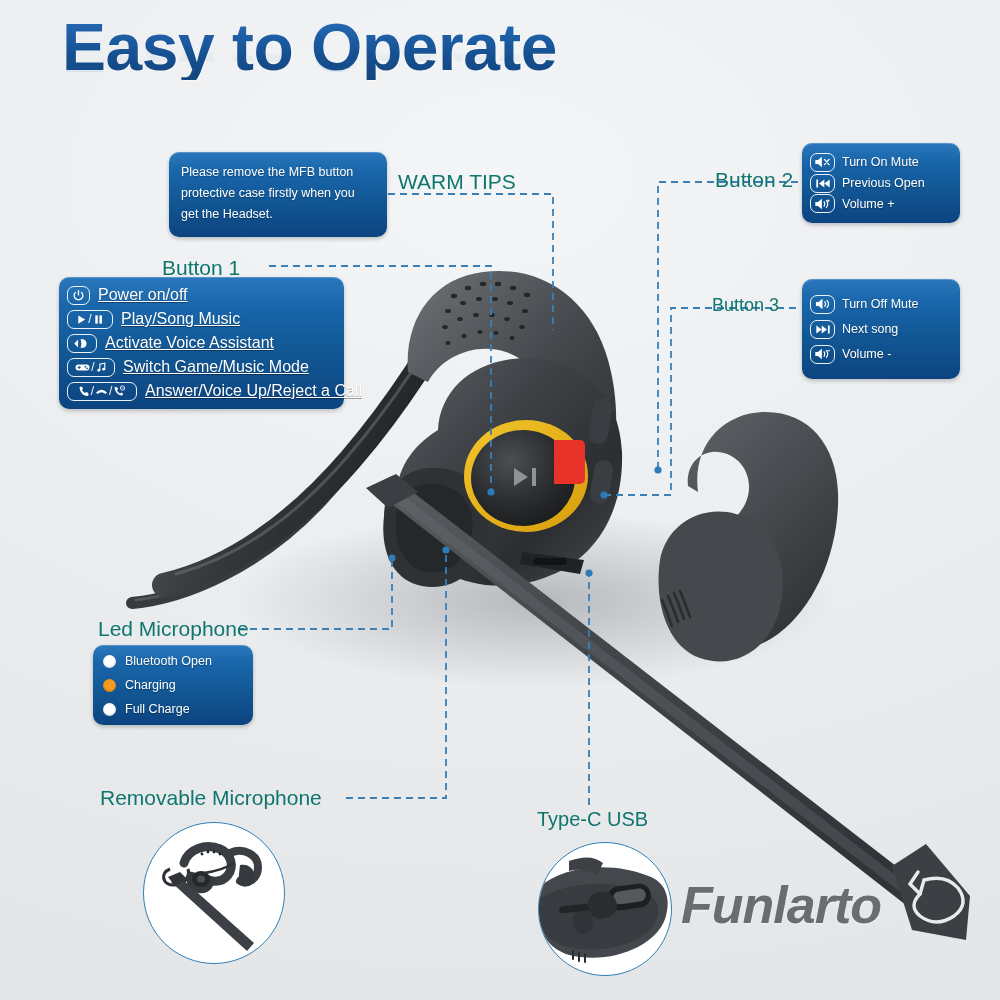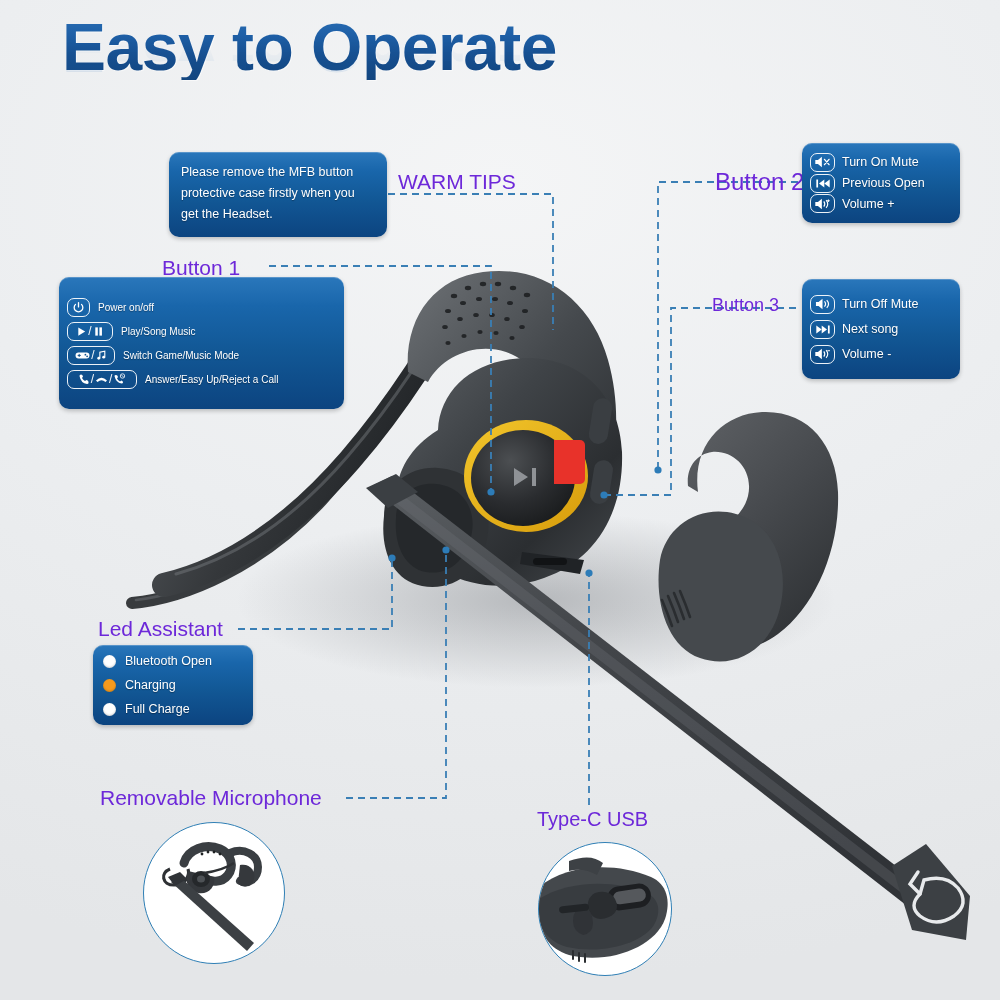--- a/index.html
+++ b/index.html
@@ -51,38 +51,38 @@
   }
   .chip svg{display:block;}
   .chip .sep{font-size:12px;color:#fff;opacity:.95;margin:0 1px;line-height:1;}
 
   
   #tips-panel{left:133px;top:152px;width:218px;height:85px;padding:10px 12px;}
   #tips-panel .tips-text{font-size:12.5px;line-height:1.68;text-shadow:0 1px 1px rgba(0,0,0,.3);}
 
   #btn1-panel{left:23px;top:277px;width:285px;height:132px;padding:5px 12px 5px 8px;}
   #btn1-panel .prow{gap:8px;height:24px;}
-  #btn1-panel .plabel{font-size:10px;}
+  #btn1-panel .plabel{font-size:16px;text-decoration:underline;}
 
   #btn2-panel{left:766px;top:143px;width:158px;height:80px;padding:9px 8px;}
   #btn3-panel{left:766px;top:279px;width:158px;height:100px;padding:4px 8px;}
   #btn2-panel .prow,#btn3-panel .prow{height:25px;gap:7px;}
   #btn2-panel .plabel,#btn3-panel .plabel{font-size:12.5px;}
 
   #led-panel{left:57px;top:645px;width:160px;height:80px;padding:4px 10px;}
   #led-panel .prow{height:25px;gap:9px;}
   #led-panel .plabel{font-size:12.5px;}
   .dot{width:13px;height:13px;border-radius:50%;flex:none;
        box-shadow:inset 0 -1px 2px rgba(0,0,0,.18);}
 
   
-  .callout{color:#6d28d9;font-size:21px;white-space:nowrap;}
+  .callout{color:#0f766e;font-size:21px;white-space:nowrap;}
   #lbl-warm{left:362px;top:170px;font-size:21px;}
   #lbl-btn1{left:126px;top:256px;font-size:21px;}
-  #lbl-btn2{left:679px;top:168px;font-size:24px;}
+  #lbl-btn2{left:679px;top:168px;font-size:21px;}
   #lbl-btn3{left:676px;top:295px;font-size:18px;}
   #lbl-led{left:62px;top:617px;font-size:21px;}
   #lbl-mic{left:64px;top:786px;font-size:21px;}
   #lbl-usb{left:501px;top:808px;font-size:20px;}
 
   
   #leaders{left:0;top:0;width:1000px;height:1000px;pointer-events:none;}
 
   
   #product{left:0;top:0;width:1000px;height:1000px;}
@@ -297,20 +297,29 @@
             </svg>
           <span class="sep">/</span>
           <svg width="11" height="11" viewBox="0 0 24 24">
               <rect x="5" y="3" width="5.5" height="18" fill="#fff"></rect>
               <rect x="14" y="3" width="5.5" height="18" fill="#fff"></rect>
             </svg>
         </span>
         <span class="plabel">Play/Song Music</span>
       </div>
 
+      <div class="prow">
+        <span class="chip" style="width:30px">
+          <svg width="20" height="13" viewBox="0 0 30 20">
+            <path d="M3 10 L9 4 L9 16 Z" fill="#fff"></path>
+            <path d="M13 3 q9 0 9 7 q0 7 -9 7 q2 -7 0 -14 Z" fill="#fff"></path>
+          </svg>
+        </span>
+        <span class="plabel">Activate Voice Assistant</span>
+      </div>
 
       <div class="prow">
         <span class="chip" style="width:48px">
           <svg width="15" height="11" viewBox="0 0 26 16">
             <rect x="1" y="3" width="24" height="10" rx="5" fill="#fff"></rect>
             <rect x="4.6" y="7" width="5.4" height="1.7" fill="#14548f"></rect>
             <rect x="6.4" y="5.2" width="1.7" height="5.4" fill="#14548f"></rect>
             <circle cx="18" cy="6.6" r="1.5" fill="#14548f"></circle>
             <circle cx="21" cy="9.4" r="1.5" fill="#14548f"></circle>
           </svg>
@@ -333,21 +342,21 @@
           <svg width="13" height="12" viewBox="0 0 26 20">
             <path d="M2 13 q11 -11 22 0 l-3 3 q-8 -7 -16 0 Z" fill="#fff"></path>
           </svg>
           <span class="sep">/</span>
           <svg width="13" height="12" viewBox="0 0 24 24">
             <path d="M5 4 q3 0 4 4 l-2 3 q2 4 6 6 l3 -2 q3 1 3 4 q0 2 -3 2 Q5 20 2 6 q0 -2 3 -2 Z" fill="#fff"></path>
             <circle cx="18" cy="6" r="4.4" fill="none" stroke="#fff" stroke-width="1.6"></circle>
             <path d="M15.6 3.6 L20.4 8.4" stroke="#fff" stroke-width="1.6"></path>
           </svg>
         </span>
-        <span class="plabel">Answer/Easy Up/Reject a Call</span>
+        <span class="plabel">Answer/Voice Up/Reject a Call</span>
       </div>
 
     </div>
   </div>
 
   <div class="abs callout" id="lbl-btn2">Button 2</div>
 
   <div class="abs panel" id="btn2-panel">
     <div class="panel-rows">
       <div class="prow">
@@ -414,21 +423,21 @@
             <path d="M15 5 q3 4 0 8" fill="none" stroke="#fff" stroke-width="1.7"></path>
             <path d="M18.5 3 q5 6 0 12" fill="none" stroke="#fff" stroke-width="1.7"></path>
             <path d="M20.4 4 h4" stroke="#fff" stroke-width="1.5"></path>
           </svg>
         </span>
         <span class="plabel">Volume -</span>
       </div>
     </div>
   </div>
 
-  <div class="abs callout" id="lbl-led">Led Assistant</div>
+  <div class="abs callout" id="lbl-led">Led Microphone</div>
 
   <div class="abs panel" id="led-panel">
     <div class="panel-rows">
       <div class="prow">
         <span class="dot" style="background:#ffffff"></span>
         <span class="plabel">Bluetooth Open</span>
       </div>
       <div class="prow">
         <span class="dot" style="background:#f59a1e"></span>
         <span class="plabel">Charging</span>
@@ -476,14 +485,17 @@
       <rect x="20" y="62" width="30" height="7" rx="3.5" fill="#222528" transform="rotate(-6 35 65)"></rect>
       <path d="M30,18 q22,-8 34,2 l-6,12 q-14,-8 -28,-4 Z" fill="#3d4145"></path>
       <g stroke="#2a2d30" stroke-width="2" stroke-linecap="round">
         <path d="M34,108 v8"></path>
           <path d="M40,110 v8"></path>
           <path d="M46,111 v8"></path>
       </g>
     </svg>
   </div>
 
+  <div class="abs" id="brand">
+    <div class="brand-text">Funlarto</div>
+  </div>
 
 </div>
 
 </body></html>

